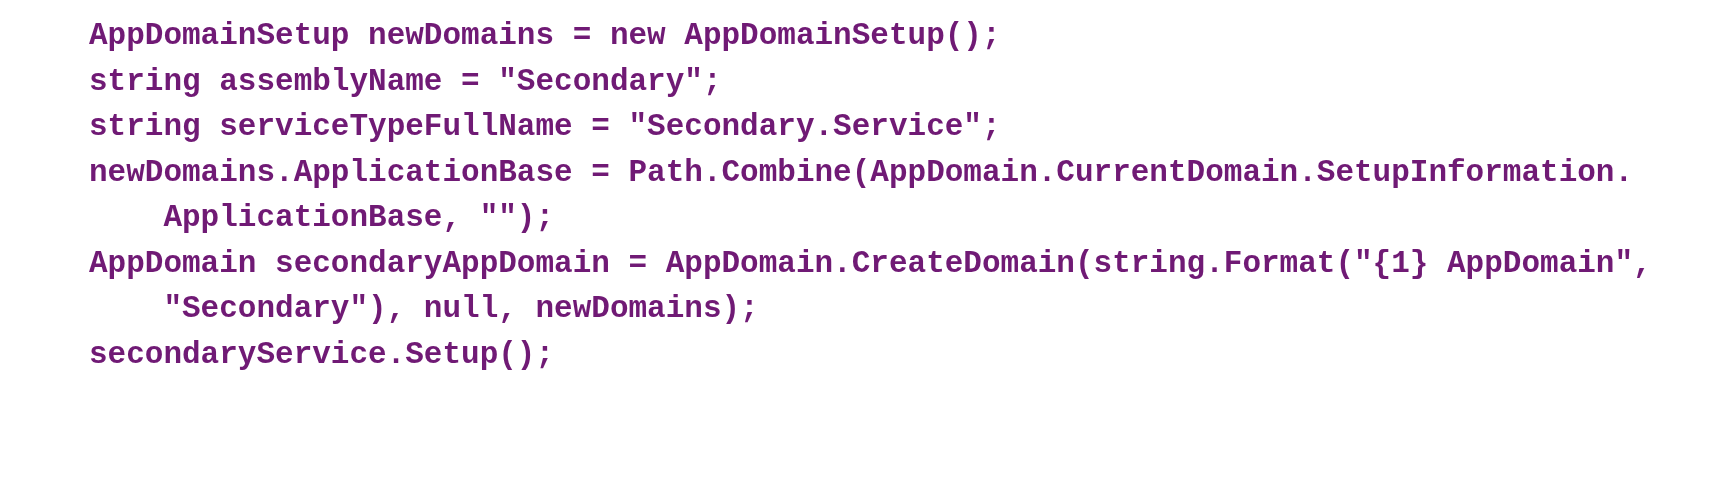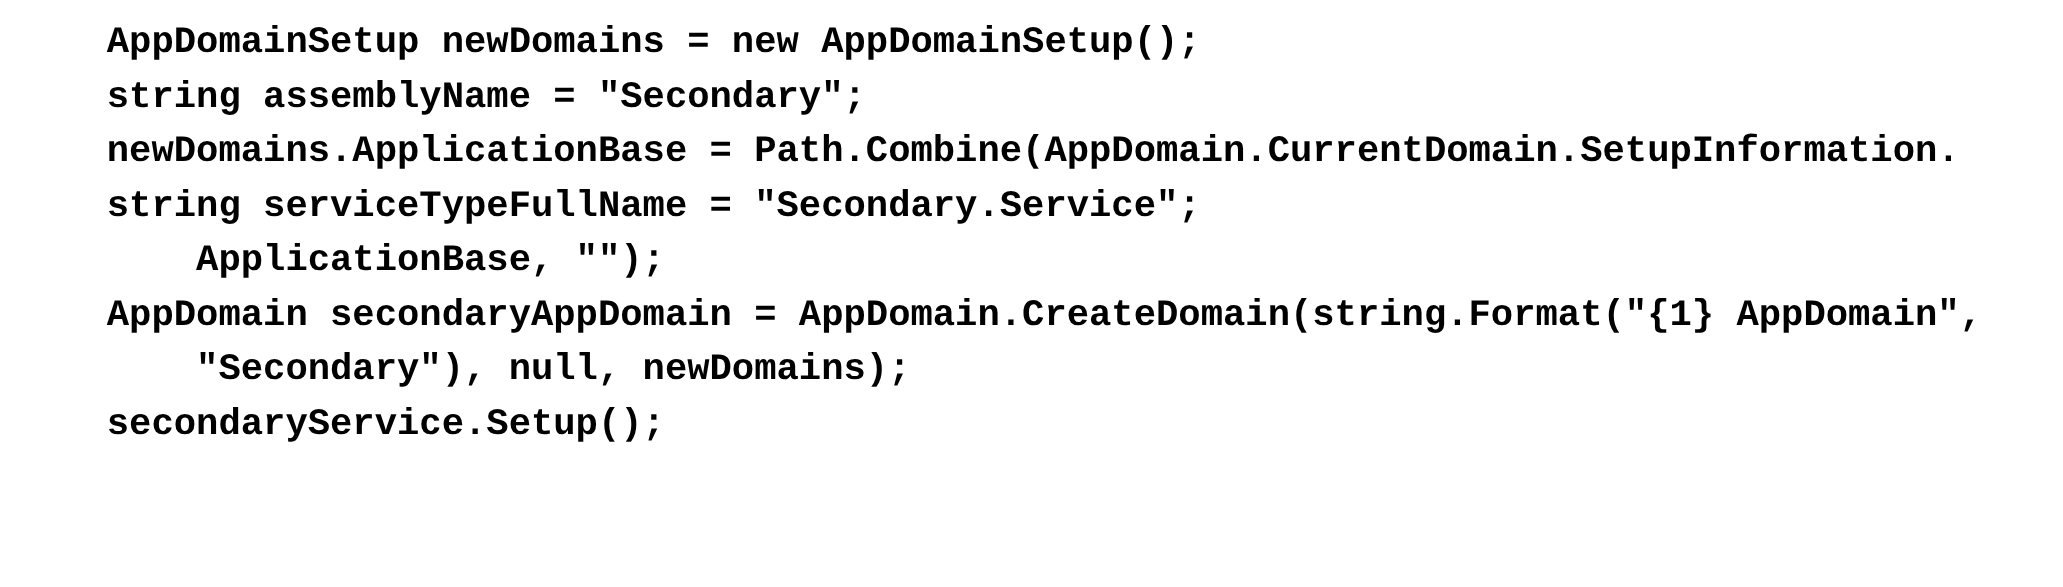--- a/index.html
+++ b/index.html
@@ -15,35 +15,35 @@
     overflow: hidden;
   }
   .code-block {
     position: absolute;
     left: 89px;
     top: 13px;
     font-family: "Liberation Mono", "DejaVu Sans Mono", monospace;
     font-weight: 700;
     font-size: 31px;
     line-height: 45.5px;
-    color: #000000;
+    color: #701a75;
     letter-spacing: 0;
   }
   .code-line {
     white-space: pre;
     height: 45.5px;
   }
 </style>
 </head>
 <body>
 
 <div class="page">
   <div class="code-block">
     <div class="code-line">AppDomainSetup newDomains = new AppDomainSetup();</div>
     <div class="code-line">string assemblyName = "Secondary";</div>
+    <div class="code-line">string serviceTypeFullName = "Secondary.Service";</div>
     <div class="code-line">newDomains.ApplicationBase = Path.Combine(AppDomain.CurrentDomain.SetupInformation.</div>
-    <div class="code-line">string serviceTypeFullName = "Secondary.Service";</div>
     <div class="code-line">    ApplicationBase, "");</div>
     <div class="code-line">AppDomain secondaryAppDomain = AppDomain.CreateDomain(string.Format("{1} AppDomain",</div>
     <div class="code-line">    "Secondary"), null, newDomains);</div>
     <div class="code-line">secondaryService.Setup();</div>
   </div>
 </div>
 
 </body></html>

